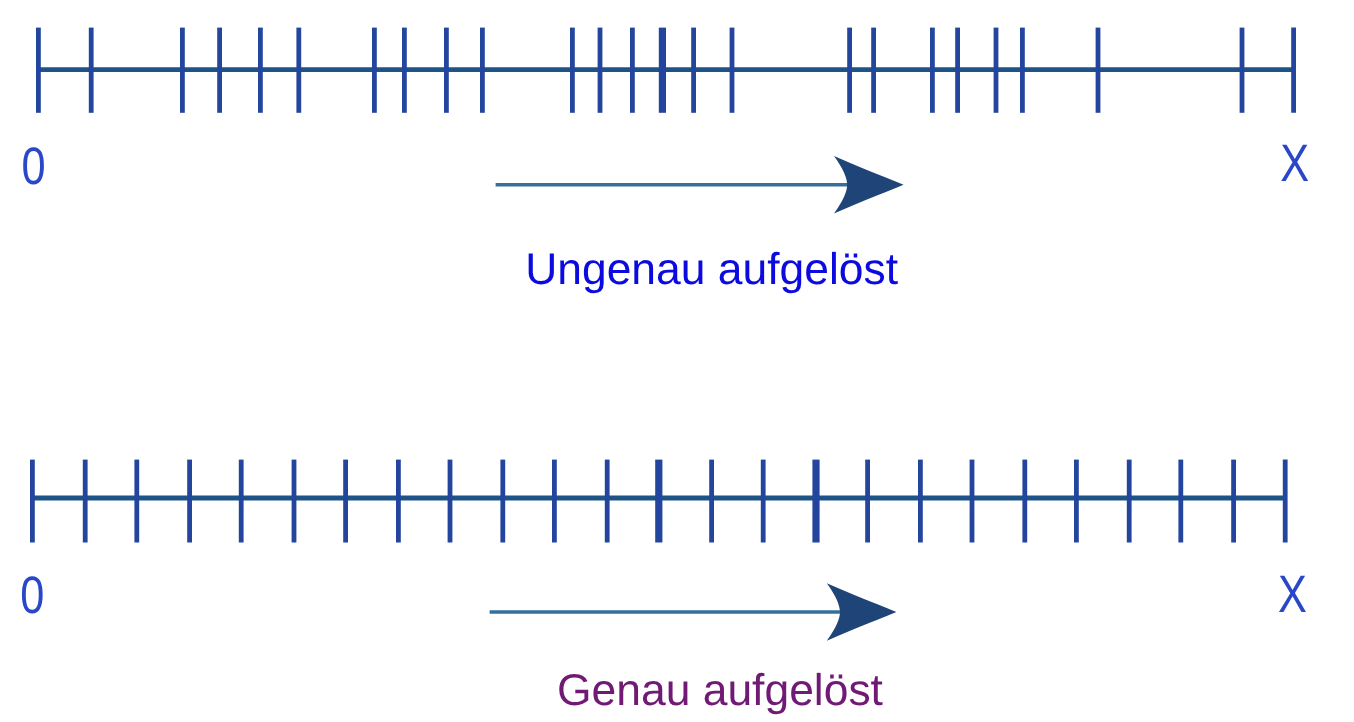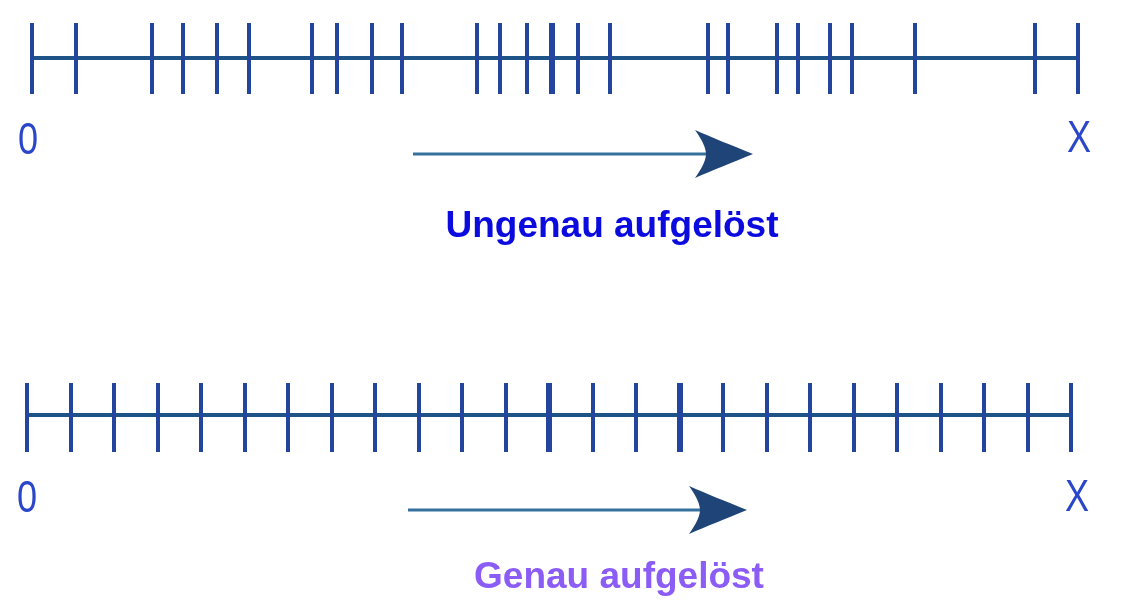--- a/index.html
+++ b/index.html
@@ -27,22 +27,21 @@
     line-height: 1;
   }
   .axis-label {
     font-size: 44px;
     font-weight: 400;
     letter-spacing: 0;
     transform: translate(-50%, -50%) scaleX(0.82);
   }
   .caption {
     font-size: 37px;
-    font-weight: 700;
-    margin-left: 19px;
+    font-weight: 400;
   }
 </style>
 </head>
 <body>
 
 <div class="stage">
 
   <svg class="geometry" id="geometry" width="1128" height="602" viewBox="0 0 1128 602">
       <line x1="32" y1="58" x2="1078" y2="58" stroke="#1d5386" stroke-width="4"></line>
       <line x1="32" y1="23" x2="32" y2="94" stroke="#23459e" stroke-width="4"></line>
@@ -101,15 +100,15 @@
       <line x1="408" y1="510" x2="705" y2="510" stroke="#35709c" stroke-width="3"></line>
       <path d="M0,0 C-22,-9 -40,-16 -58,-24 C-50,-13 -47,-5 -47,0 C-47,5 -50,13 -58,24 C-40,16 -22,9 0,0 Z" fill="#1f4578" transform="translate(747,510)"></path>
     </svg>
 
   <div class="pos axis-label" id="d0-origin" style="left: 28px; top: 139px; color: rgb(43, 71, 201);">0</div>
   <div class="pos axis-label" id="d0-end" style="left: 1079px; top: 137px; color: rgb(43, 71, 201);">X</div>
   <div class="pos caption" id="d0-caption" style="left: 593px; top: 224px; color: rgb(11, 11, 223);">Ungenau aufgelöst</div>
 
   <div class="pos axis-label" id="d1-origin" style="left: 27px; top: 497px; color: rgb(43, 71, 201);">0</div>
   <div class="pos axis-label" id="d1-end" style="left: 1077px; top: 496px; color: rgb(43, 71, 201);">X</div>
-  <div class="pos caption" id="d1-caption" style="left: 600px; top: 575px; color: #8b5cf6;">Genau aufgelöst</div>
+  <div class="pos caption" id="d1-caption" style="left: 600px; top: 575px; color: #701a75;">Genau aufgelöst</div>
 
 </div>
 
 </body></html>

